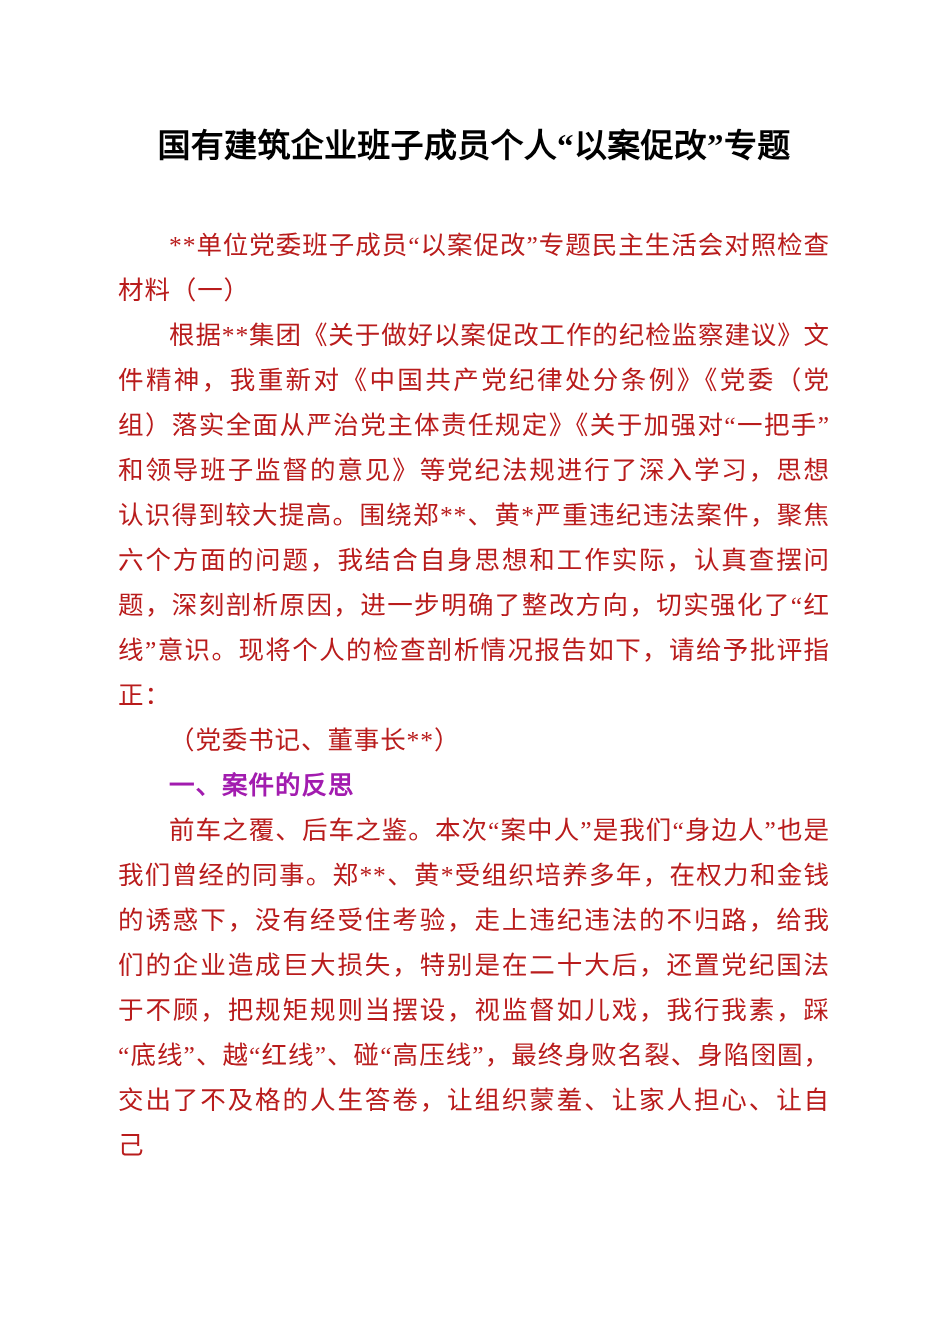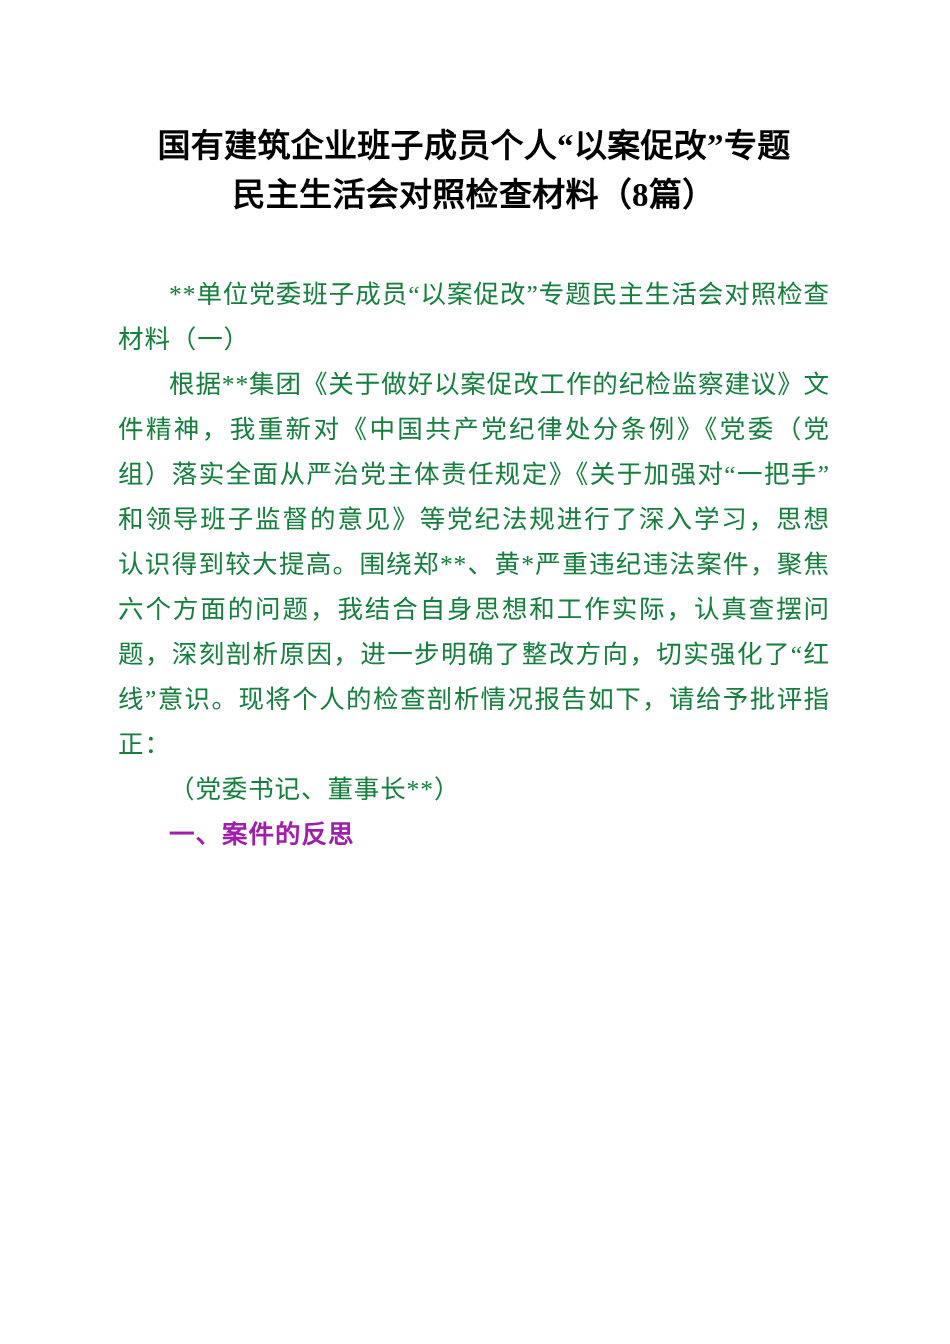--- a/index.html
+++ b/index.html
@@ -52,21 +52,21 @@
   .para {
     margin: 0;
     padding: 0;
     font-family: "Liberation Serif", "DejaVu Serif", serif;
     font-size: 25.5px;
     line-height: 45px;
     text-align: justify;
     text-justify: inter-ideograph;
     text-indent: 2em;
     letter-spacing: 0.9px;
-    color: #15803d;
+    color: #b91c1c;
     word-break: break-all;
   }
 
   .para-first {
     margin-top: 52px;
   }
 
   
   .section-heading {
     margin: 0;
@@ -82,26 +82,26 @@
   }
 </style>
 </head>
 <body>
 
 <div class="page">
   <div class="content">
 
     <h1 class="doc-title">
       <span>国有建筑企业班子成员个人“以案促改”专题</span><br>
-      <span>民主生活会对照检查材料（8篇）</span>
     </h1>
 
     <p class="para para-first">**单位党委班子成员“以案促改”专题民主生活会对照检查材料（一）</p>
 
     <p class="para">根据**集团《关于做好以案促改工作的纪检监察建议》文件精神，我重新对《中国共产党纪律处分条例》《党委（党组）落实全面从严治党主体责任规定》《关于加强对“一把手”和领导班子监督的意见》等党纪法规进行了深入学习，思想认识得到较大提高。围绕郑**、黄*严重违纪违法案件，聚焦六个方面的问题，我结合自身思想和工作实际，认真查摆问题，深刻剖析原因，进一步明确了整改方向，切实强化了“红线”意识。现将个人的检查剖析情况报告如下，请给予批评指正：</p>
 
     <p class="para">（党委书记、董事长**）</p>
 
     <h2 class="section-heading">一、案件的反思</h2>
 
+    <p class="para">前车之覆、后车之鉴。本次“案中人”是我们“身边人”也是我们曾经的同事。郑**、黄*受组织培养多年，在权力和金钱的诱惑下，没有经受住考验，走上违纪违法的不归路，给我们的企业造成巨大损失，特别是在二十大后，还置党纪国法于不顾，把规矩规则当摆设，视监督如儿戏，我行我素，踩“底线”、越“红线”、碰“高压线”，最终身败名裂、身陷囹圄，交出了不及格的人生答卷，让组织蒙羞、让家人担心、让自己</p>
 
   </div>
 </div>
 
 </body></html>

